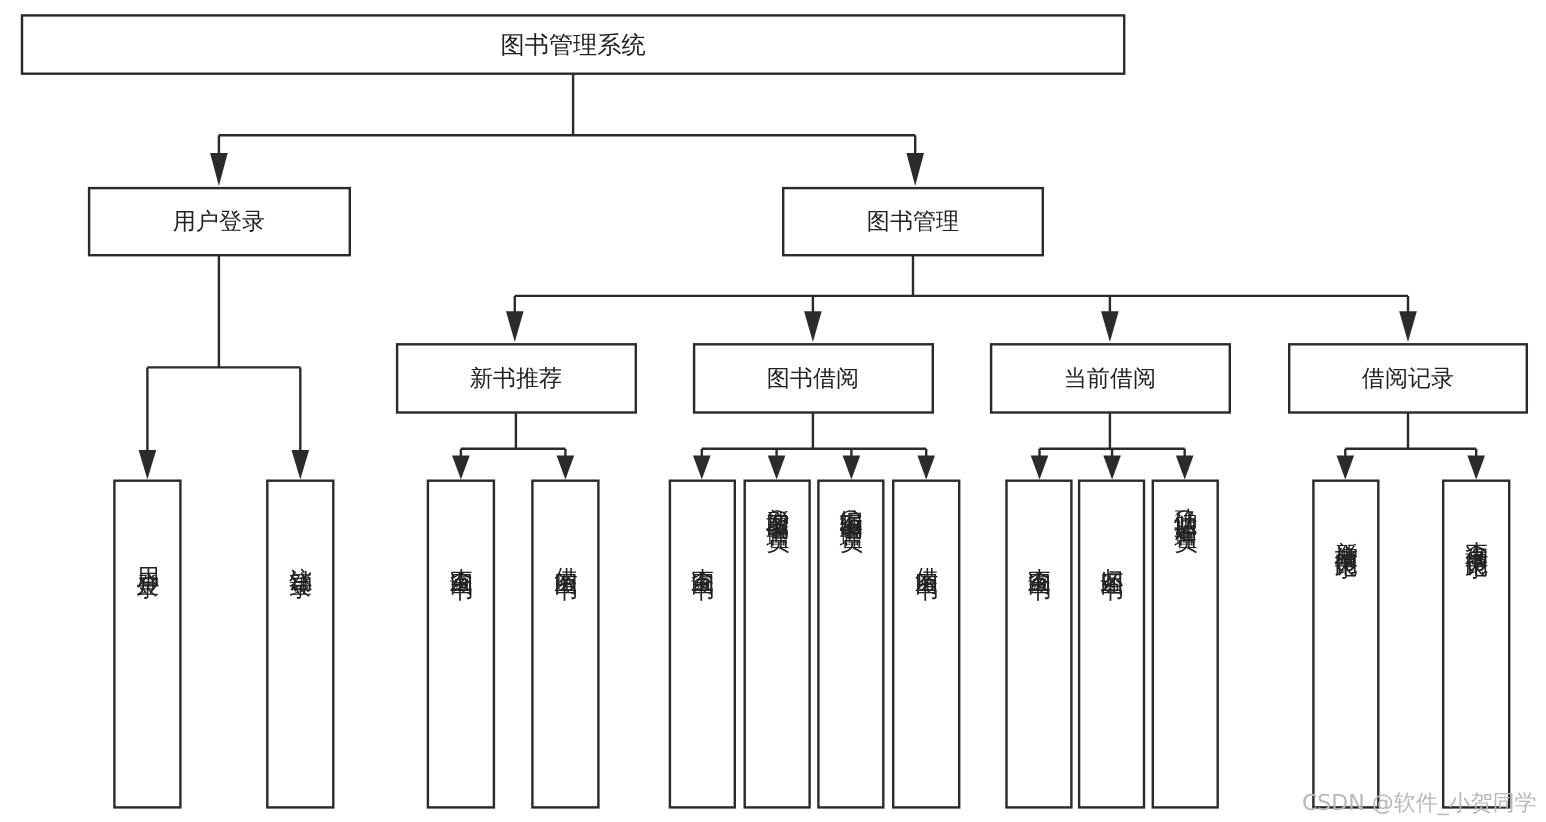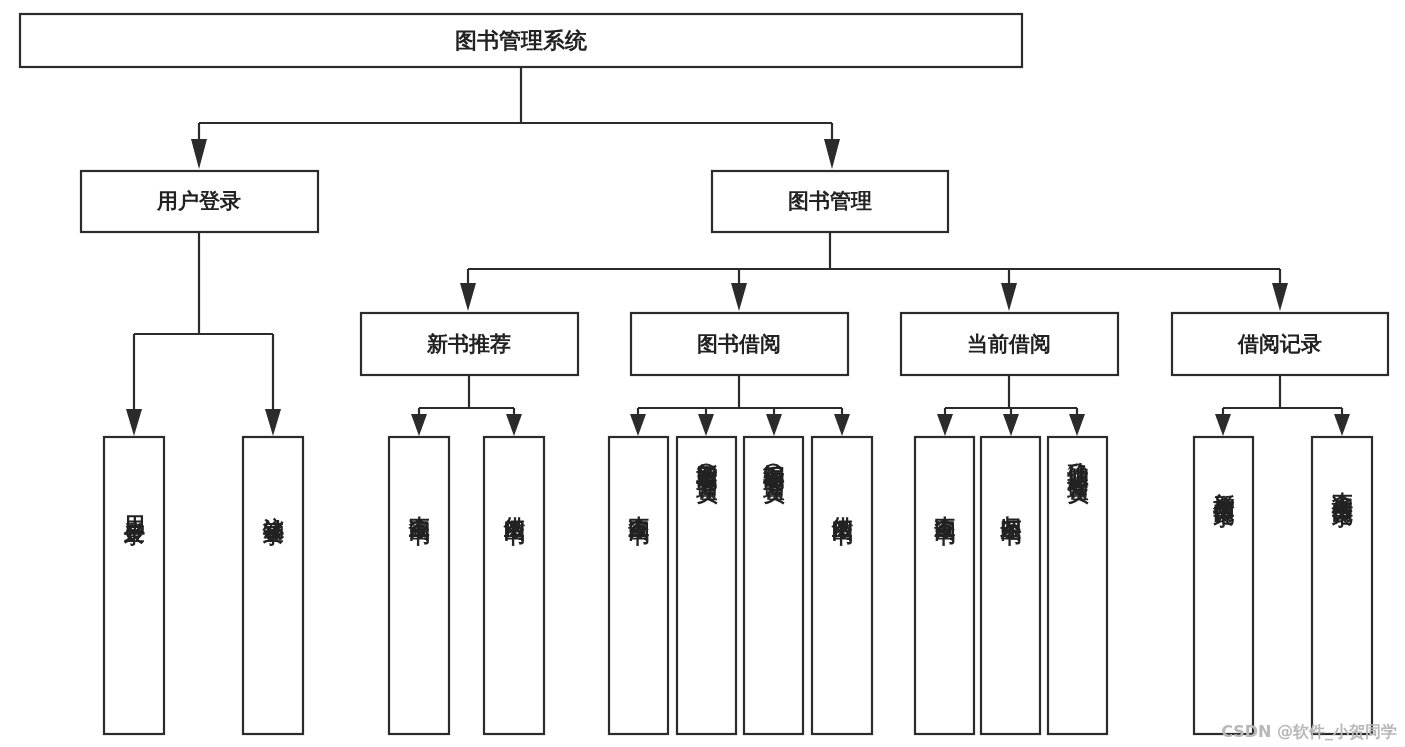--- a/index.html
+++ b/index.html
@@ -9,21 +9,20 @@
   }
   body {
     font-family: "DejaVu Sans", "Liberation Sans", sans-serif;
   }
   #diagram-root {
     position: relative;
     width: 1405px;
     height: 747px;
     background: #ffffff;
     overflow: hidden;
-    font-weight: bold;
   }
   svg.diagram-svg {
     position: absolute;
     left: 0;
     top: 0;
     width: 1405px;
     height: 747px;
     display: block;
   }
   .node-box {
@@ -70,21 +69,21 @@
     line-height: 1.0;
     color: #222222;
     letter-spacing: 3px;
     white-space: nowrap;
   }
   .watermark {
     position: absolute;
     right: 8px;
     bottom: 4px;
     font-family: "DejaVu Sans", "Liberation Sans", sans-serif;
-    font-size: 16px;
+    font-size: 20px;
     color: #b8b8b8;
     white-space: nowrap;
     pointer-events: none;
   }
 </style>
 </head>
 <body>
 
 <div id="diagram-root">
 

